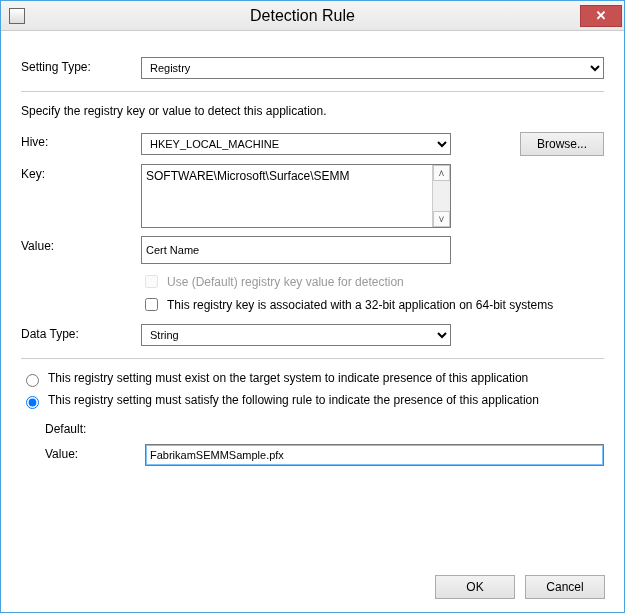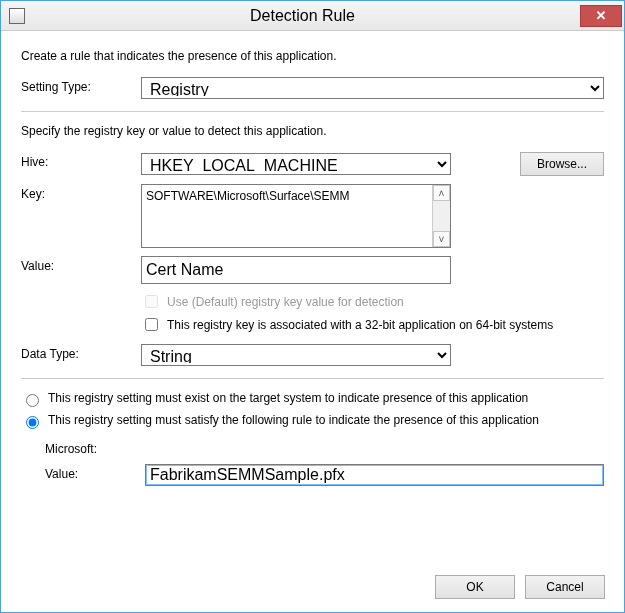--- a/index.html
+++ b/index.html
@@ -59,21 +59,21 @@
   }
   .label {
     width: 120px;
     flex-shrink: 0;
     padding-top: 3px;
   }
   .label-op { width: 100px; padding-top:3px; }
   .fieldcol { flex: 1; }
   select, input[type=text], textarea {
     font-family: inherit;
-    font-size: 16px;
+    font-size: 11px;
     padding: 2px 4px;
     border: 1px solid #7a7a7a;
     background: #fff;
   }
   select.full, input.full { width: 100%; height: 22px; }
   .browse-row { display: flex; align-items: center; gap: 12px; }
   .browse-row select { flex: 0 0 310px; height:22px; }
   .btn {
     height: 24px;
     min-width: 80px;
@@ -156,21 +156,20 @@
 <body>
 
 <div class="titlebar">
   <div class="sysicon"></div>
   <div class="title">Detection Rule</div>
   <div class="closebtn">✕</div>
 </div>
 
 <div class="content">
 
-  <div class="intro">Create a rule that indicates the presence of this application.</div>
 
   <div class="row">
     <div class="label">Setting Type:</div>
     <div class="fieldcol">
       <select class="full">
         <option>Registry</option>
       </select>
     </div>
   </div>
 
@@ -236,21 +235,21 @@
     <span>This registry setting must exist on the target system to indicate presence of this application</span>
   </div>
 
   <div class="radio-row">
     <input type="radio" name="rule" checked="" style="">
     <span>This registry setting must satisfy the following rule to indicate the presence of this application</span>
   </div>
 
   <div class="sub-block">
     <div class="row">
-      <div class="label-op">Microsoft:</div>
+      <div class="label-op">Default:</div>
     </div>
     <div class="row">
       <div class="label-op">Value:</div>
       <div class="fieldcol">
         <input type="text" class="full highlight-input" value="FabrikamSEMMSample.pfx" style="">
       </div>
     </div>
   </div>
 
 </div>

